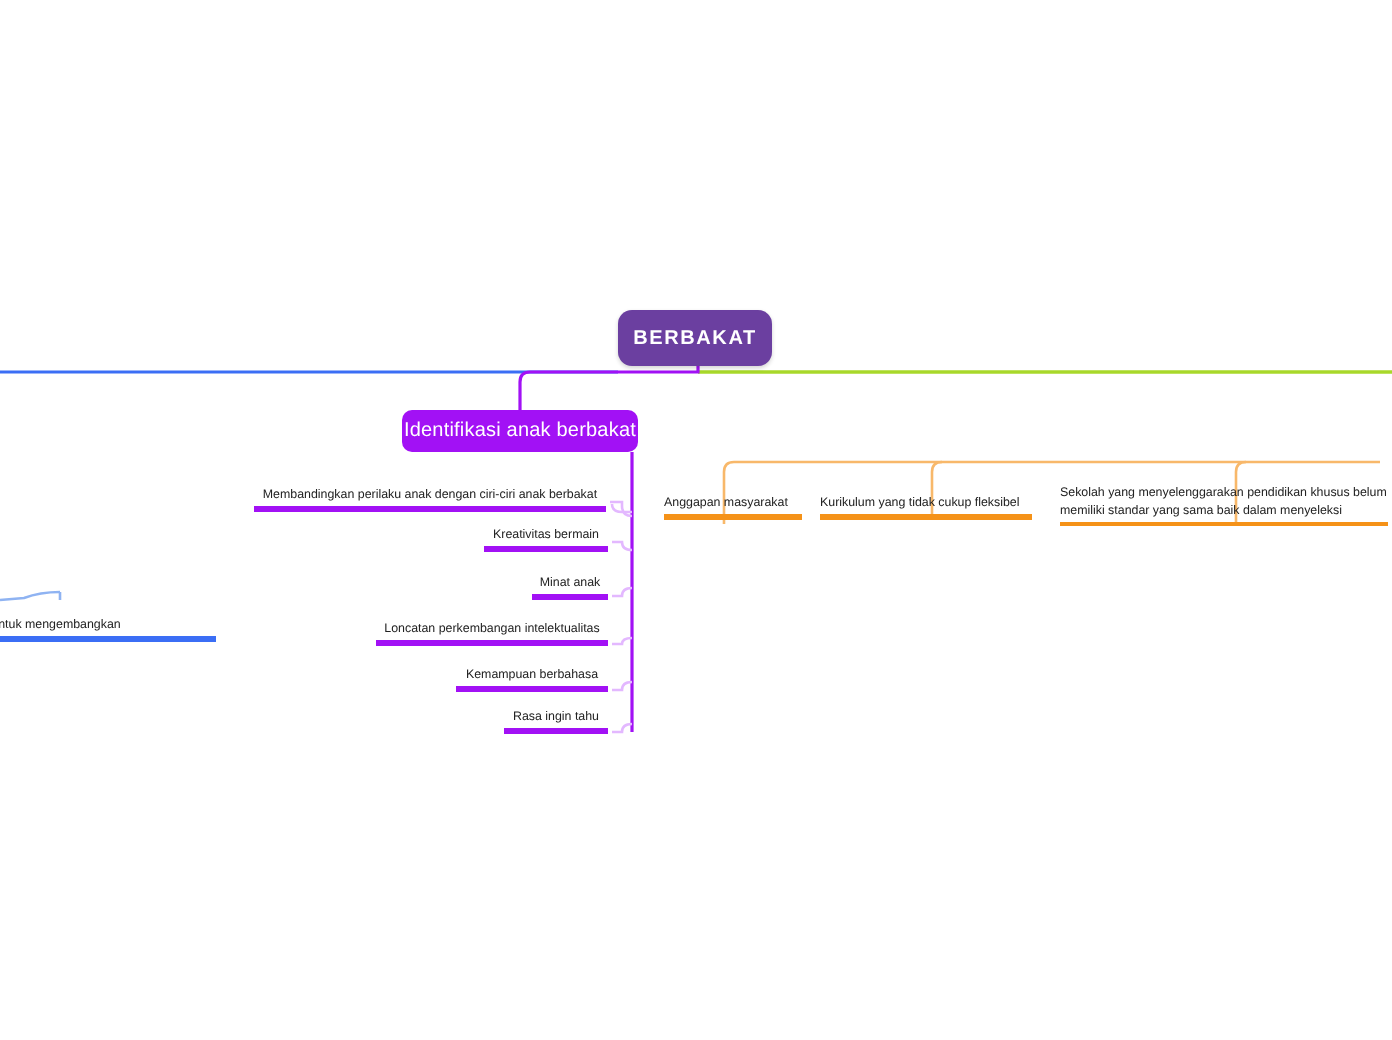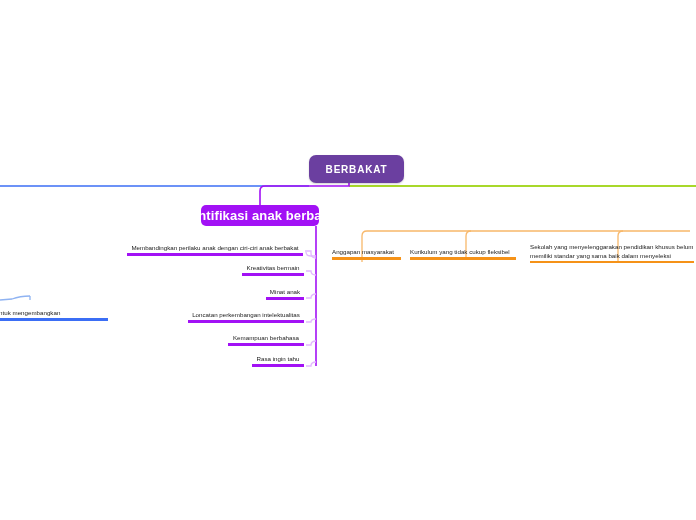--- a/index.html
+++ b/index.html
@@ -24,21 +24,21 @@
     pointer-events: none;
   }
   .node {
     position: absolute;
     box-sizing: border-box;
   }
   
   #root-node {
     left: 309px;
     top: 155px;
-    width: 95px;
+    width: 77px;
     height: 28px;
     background: #6b3fa0;
     border-radius: 7px;
     display: flex;
     align-items: center;
     justify-content: center;
     box-shadow: 0 1px 2px rgba(0,0,0,0.18);
   }
   #root-node .lbl {
     color: #ffffff;
@@ -54,22 +54,22 @@
     width: 118px;
     height: 21px;
     background: #a211f5;
     border-radius: 5px;
     display: flex;
     align-items: center;
     justify-content: center;
   }
   #branch-identifikasi .lbl {
     color: #ffffff;
-    font-size: 13px;
-    font-weight: bold;
+    font-size: 10px;
+    font-weight: normal;
     white-space: nowrap;
     letter-spacing: 0.1px;
   }
   
   .leaf {
     position: absolute;
     box-sizing: border-box;
     padding: 0 2px 2px 2px;
     display: flex;
     flex-direction: column;

